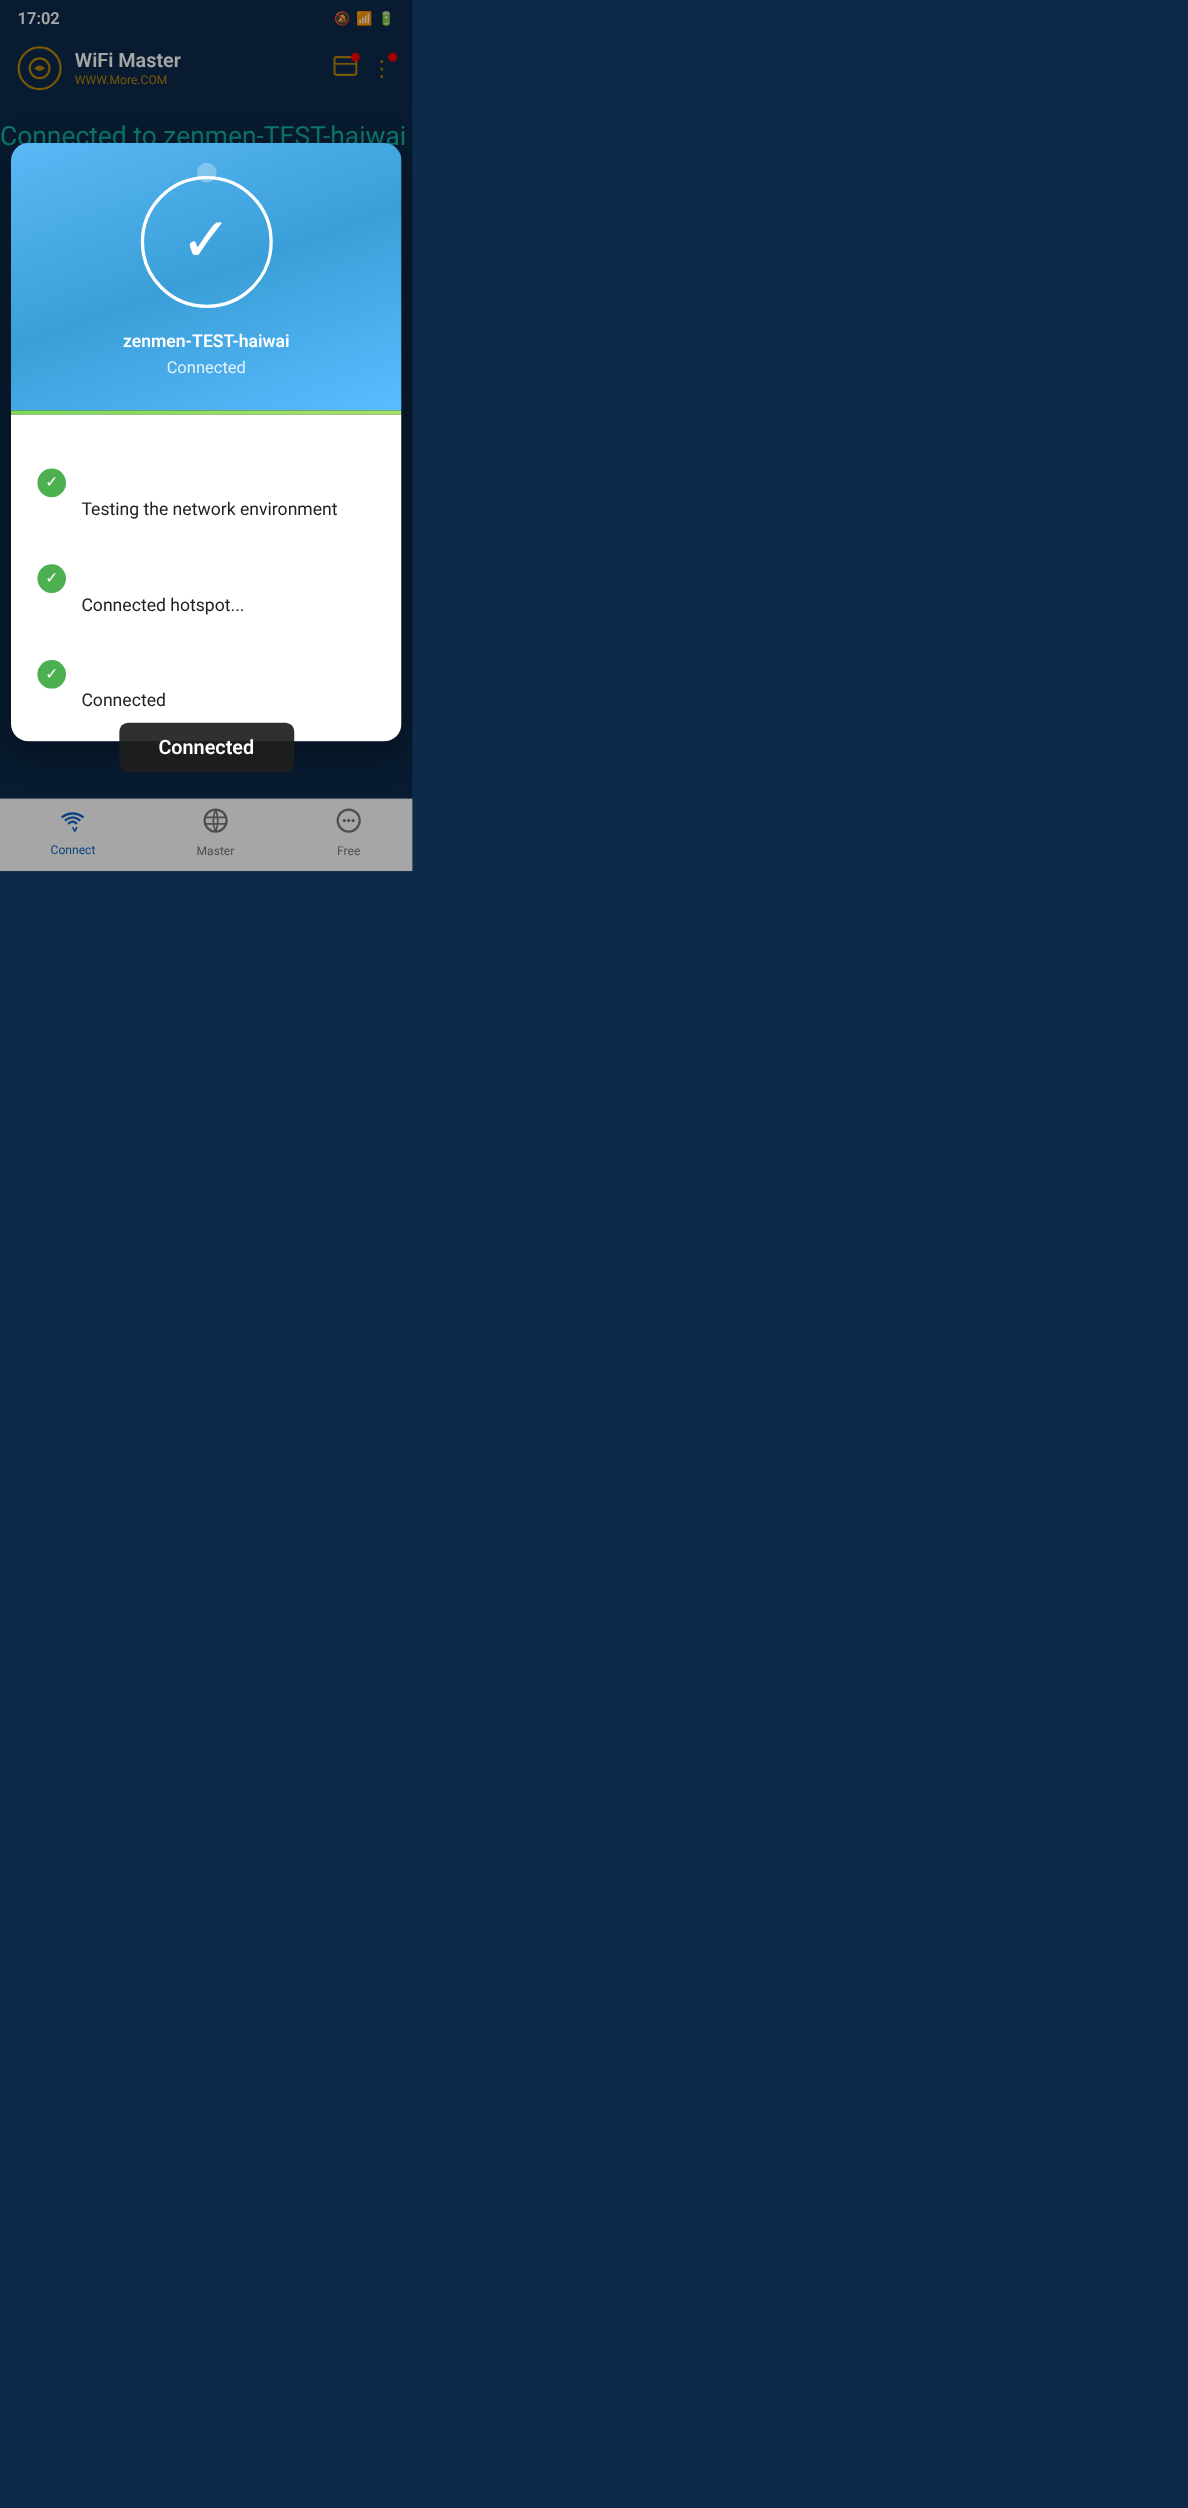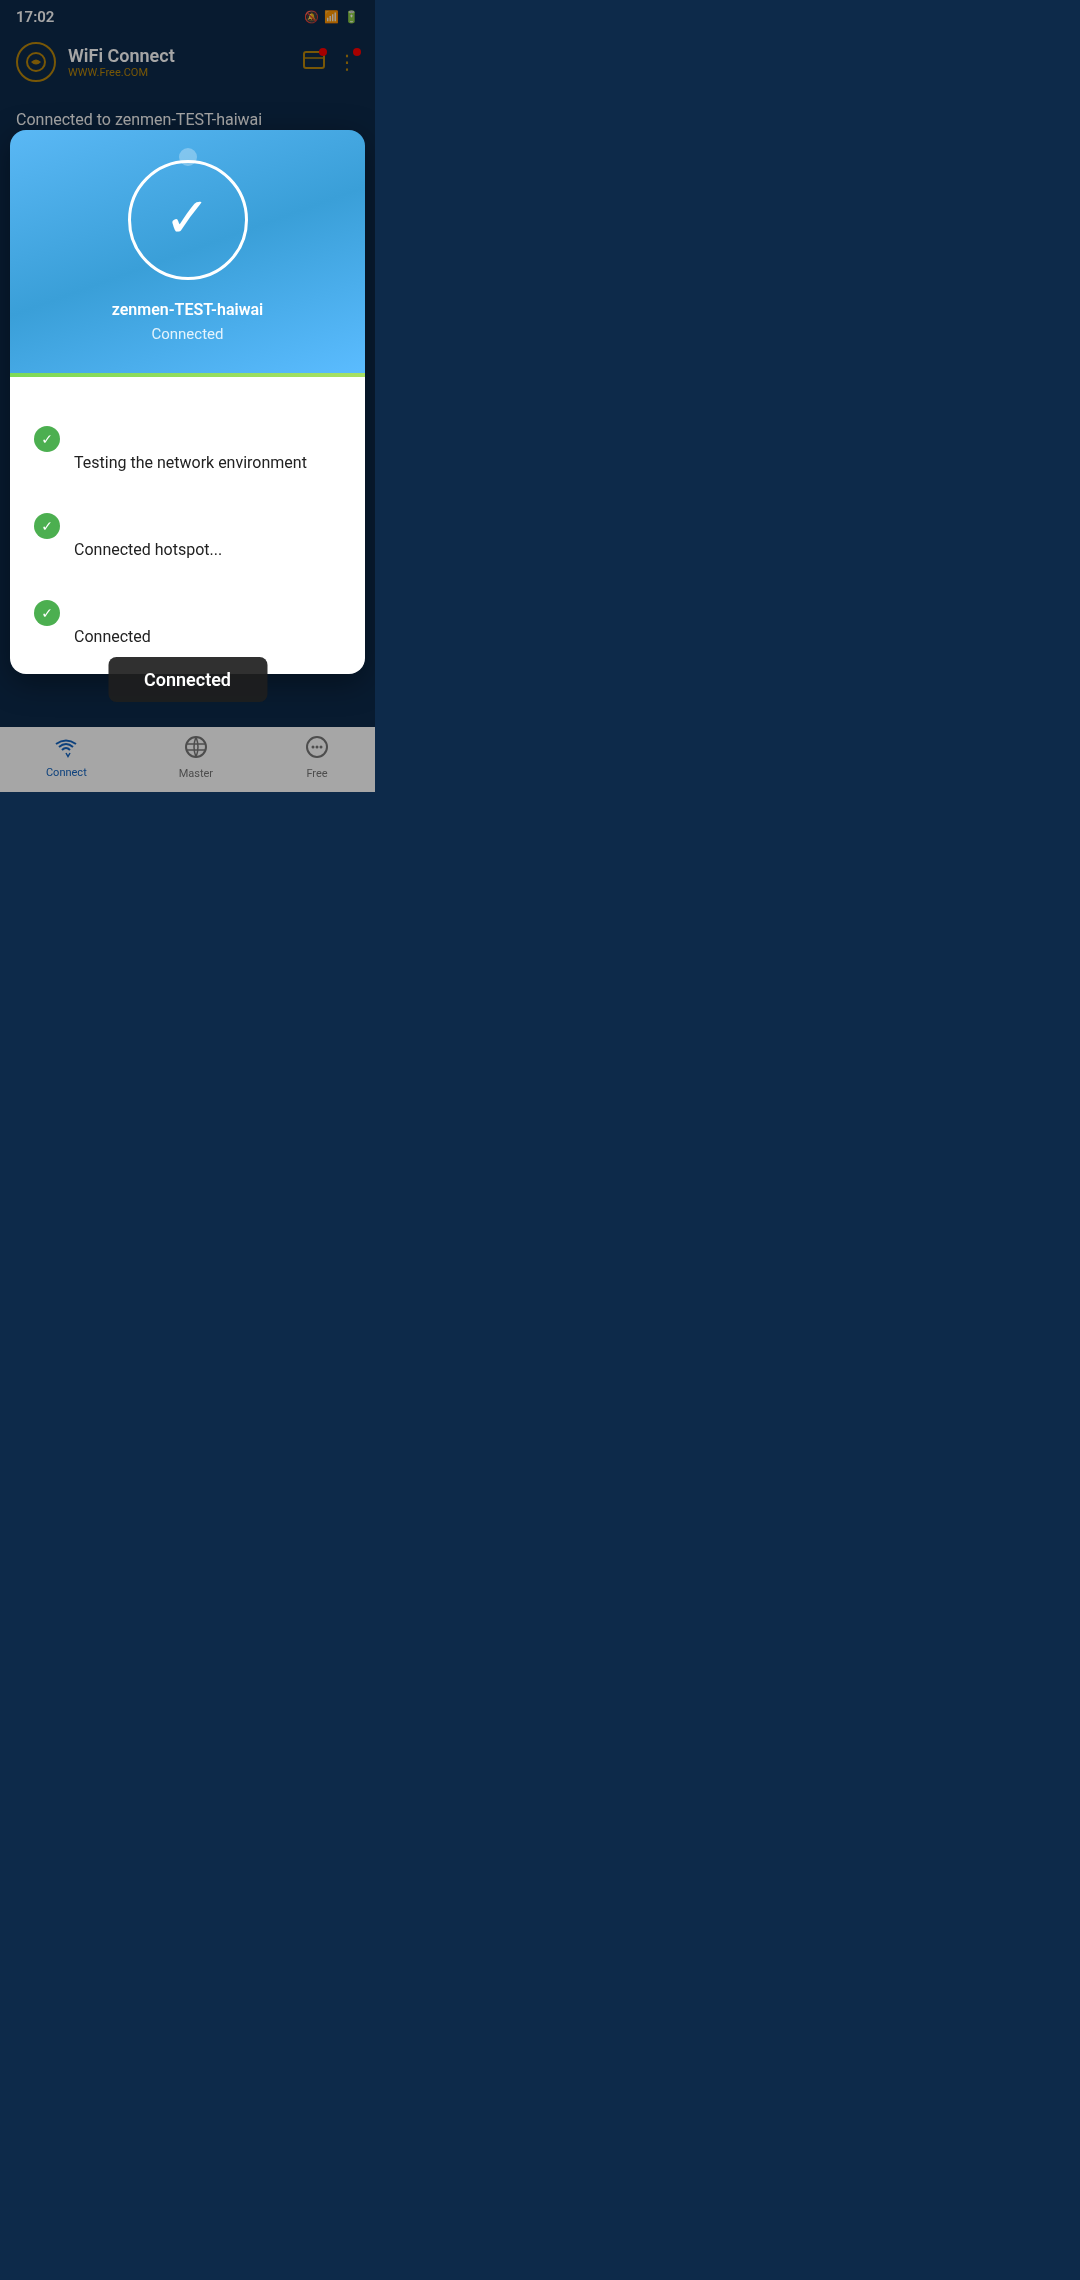--- a/index.html
+++ b/index.html
@@ -93,23 +93,23 @@
       height: 8px;
       background: red;
       border-radius: 50%;
       position: absolute;
       top: -2px;
       right: -2px;
     }
 
     
     .connected-headline {
-      padding: 20px 16px 10px;
-      color: #ffffff;
-      font-size: 16px;
+      padding: 20px 0 10px;
+      color: #14b8a6;
+      font-size: 24px;
       font-weight: 400;
     }
 
     
     .get-more-btn {
       margin: 8px auto;
       display: flex;
       align-items: center;
       justify-content: center;
       gap: 8px;
@@ -360,22 +360,22 @@
 <div class="app-header">
   <div class="app-header-left">
     <div class="app-logo-icon">
       <svg width="22" height="22" viewBox="0 0 22 22" fill="none">
         <ellipse cx="11" cy="11" rx="9" ry="9" stroke="#b8860b" stroke-width="2" fill="none"></ellipse>
         <path d="M6 11 Q11 6 16 11 Q11 16 6 11Z" fill="#b8860b"></path>
         <circle cx="11" cy="11" r="2" fill="#b8860b"></circle>
       </svg>
     </div>
     <div class="app-title-block">
-      <div class="app-name">WiFi Connect</div>
-      <div class="app-url">WWW.Free.COM</div>
+      <div class="app-name">WiFi Master</div>
+      <div class="app-url">WWW.More.COM</div>
     </div>
   </div>
   <div class="app-header-right">
     <div class="header-icon-btn">
       <svg width="22" height="18" viewBox="0 0 22 18" fill="none">
         <rect x="1" y="1" width="20" height="16" rx="2" stroke="#b8860b" stroke-width="2" fill="none"></rect>
         <line x1="1" y1="7" x2="21" y2="7" stroke="#b8860b" stroke-width="1.5"></line>
       </svg>
       <span class="red-dot"></span>
     </div>

